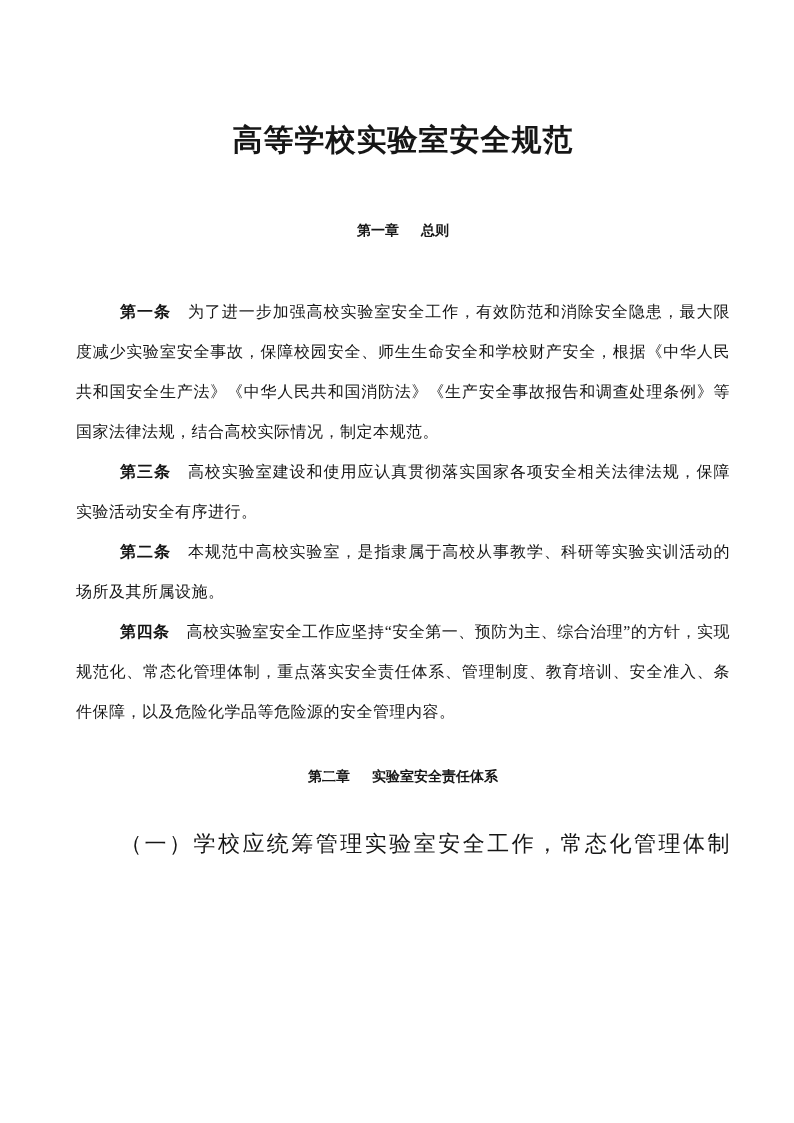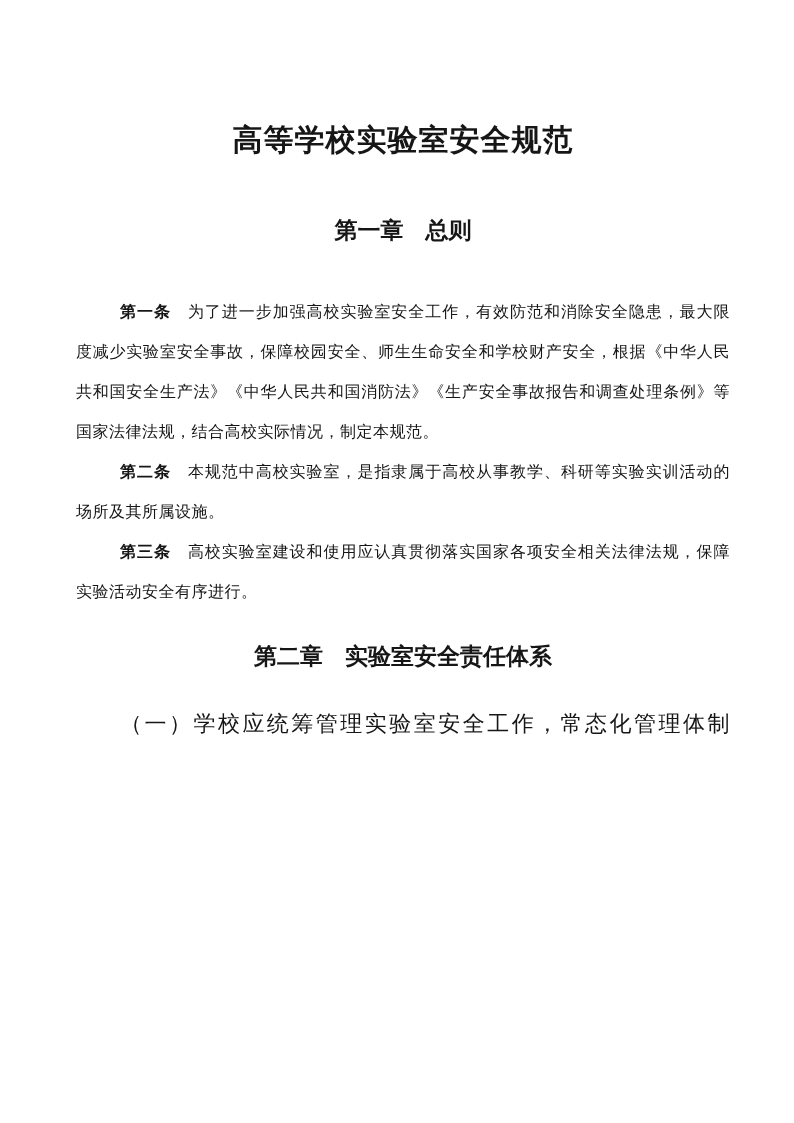--- a/index.html
+++ b/index.html
@@ -26,21 +26,21 @@
     font-size: 30px;
     font-weight: bold;
     line-height: 44px;
     letter-spacing: 1px;
   }
   .chapter-heading {
     margin: 0;
     text-align: center;
     font-family: "Liberation Sans", "DejaVu Sans", sans-serif;
     font-weight: bold;
-    font-size: 23px;
+    font-size: 14px;
     line-height: 32px;
   }
   .ch1 { margin-top: 52px; }
   .ch2 { margin-top: 28px; }
   .heading-label { margin-right: 22px; }
   .articles {
     margin-top: 46px;
     font-size: 16px;
     line-height: 40px;
     letter-spacing: 0.5px;
@@ -86,24 +86,25 @@
 <div class="page">
   <div class="content">
 
     <h1 class="doc-title">高等学校实验室安全规范</h1>
 
     <h2 class="chapter-heading ch1"><span class="heading-label">第一章</span><span>总则</span></h2>
 
     <div class="articles">
       <p class="article"><span class="article-label">第一条</span><span>为了进一步加强高校实验室安全工作，有效防范和消除安全隐患，最大限度减少实验室安全事故，保障校园安全、师生生命安全和学校财产安全，根据《中华人民共和国安全生产法》《中华人民共和国消防法》《生产安全事故报告和调查处理条例》等国家法律法规，结合高校实际情况，制定本规范。</span></p>
 
+      <p class="article"><span class="article-label">第三条</span><span>高校实验室建设和使用应认真贯彻落实国家各项安全相关法律法规，保障实验活动安全有序进行。</span></p>
+
       <p class="article"><span class="article-label">第二条</span><span>本规范中高校实验室，是指隶属于高校从事教学、科研等实验实训活动的场所及其所属设施。</span></p>
 
-      <p class="article"><span class="article-label">第三条</span><span>高校实验室建设和使用应认真贯彻落实国家各项安全相关法律法规，保障实验活动安全有序进行。</span></p>
-
+      <p class="article"><span class="article-label">第四条</span><span>高校实验室安全工作应坚持“安全第一、预防为主、综合治理”的方针，实现规范化、常态化管理体制，重点落实安全责任体系、管理制度、教育培训、安全准入、条件保障，以及危险化学品等危险源的安全管理内容。</span></p>
     </div>
 
     <h2 class="chapter-heading ch2"><span class="heading-label">第二章</span><span>实验室安全责任体系</span></h2>
 
     <div class="section">
 
       <p class="clause">（一）学校应统筹管理实验室安全工作，常态化管理体制</p>
     </div>
 
   </div>

